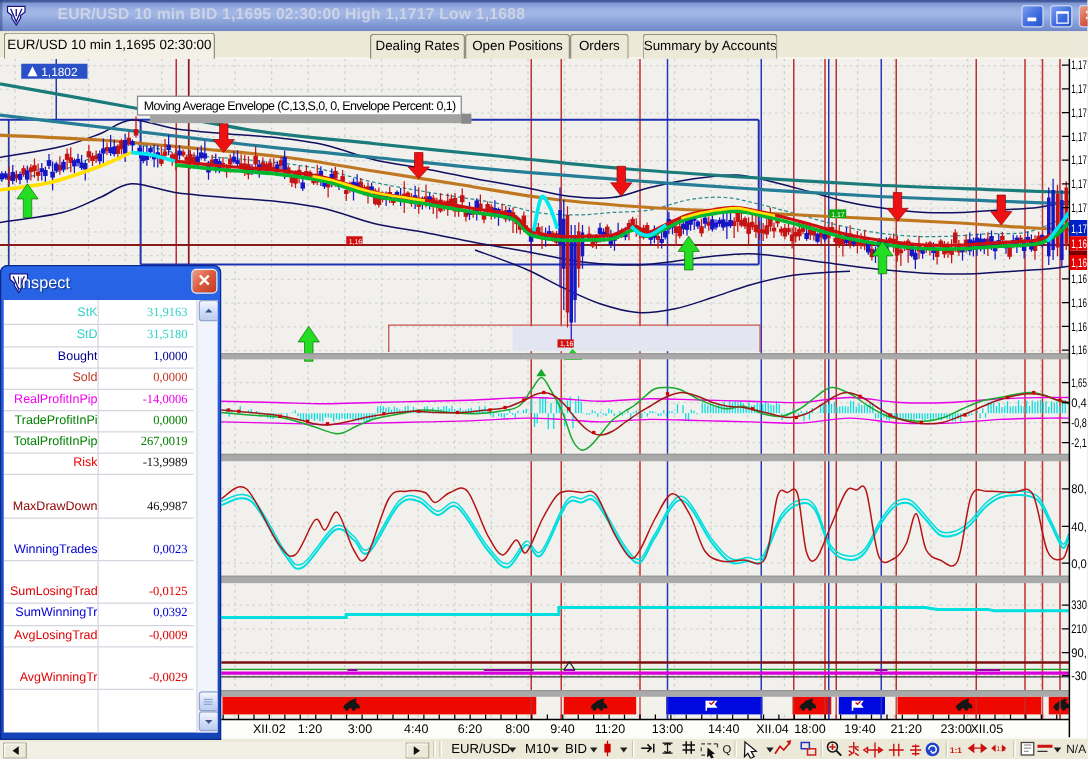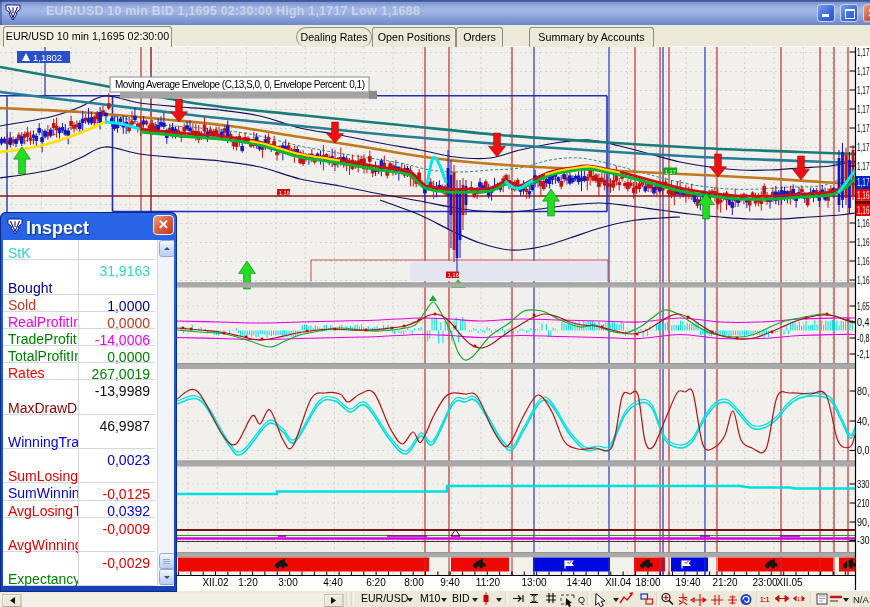--- a/index.html
+++ b/index.html
@@ -14,27 +14,27 @@
 .wbtn.min::after { content:""; position:absolute; left:4px; bottom:3.5px; width:7px; height:3px; background:#fff; }
 .wbtn.max::after { content:""; position:absolute; left:4px; top:4px; width:8px; height:7px; border:1.5px solid #fff; border-top-width:2.5px; }
 #tabbar { position:absolute; left:0; top:25px; width:870px; height:22px; background:#ece9d8; border-bottom:1px solid #fbfaf6; }
 .tab { position:absolute; top:2px; height:20px; background:#ece9d8; border:1px solid #90907e; border-bottom:none; border-radius:3px 3px 0 0; font-size:10.7px; color:#000; text-align:center; line-height:19px; white-space:nowrap; overflow:hidden; }
 .tab.active { top:1px; height:21px; background:#f3f1e6; line-height:19px; }
 #chartsvg { position:absolute; left:0; top:47px; }
 #inspect { position:absolute; left:0px; top:212px; width:177px; height:380px; border-radius:6px 6px 0 0;
    background:linear-gradient(180deg,#2965e8,#1544b8); box-shadow:0 0 0 1px #0a2a8a inset; }
 #inspect .ititle { position:absolute; left:0; top:1px; width:100%; height:26px; }
 #inspect .ititle .logo { position:absolute; left:7px; top:5px; }
-#inspect .ititle .itext { position:absolute; left:26px; top:5px; color:#fff; font-weight:bold; font-size:18px; text-shadow:1px 1px 1px #0a3080; }
+#inspect .ititle .itext { position:absolute; left:14px; top:5px; color:#fff; font-weight:normal; font-size:13px; text-shadow:1px 1px 1px #0a3080; }
 #iclose { position:absolute; right:3px; top:3px; width:21px; height:20px; border-radius:4px; border:1.3px solid #f0f0f0;
    background:linear-gradient(135deg,#f0a088 0%,#dd5f42 45%,#c03a20 100%); color:#fff; font-size:13px; font-weight:bold; text-align:center; line-height:18px; }
 #ibody { position:absolute; left:3px; top:27.5px; width:171px; height:346.5px; background:#ffffff; overflow:hidden; }
-.irow { position:absolute; left:0; width:152px; height:17.16px; border-bottom:1px solid #d5d5e0; font-size:14px; }
+.irow { position:absolute; left:0; width:152px; height:17.16px; border-bottom:1px solid #d5d5e0; font-size:10px;text-align:right; }
 .irow .ik { position:absolute; left:5px; top:2px; width:70px; overflow:hidden; white-space:nowrap; }
-.irow .iv { position:absolute; right:5px; top:20px; }
+.irow .iv { position:absolute; right:5px; top:2px;font-family:Liberation Serif, serif; }
 #icol { position:absolute; left:75px; top:0; width:1px; height:100%; background:#d5d5e0; }
 #iscroll { position:absolute; right:0px; top:0px; width:17px; height:346.5px; background:#f2f4fb; border-left:1px solid #d8d8e8; }
 .sbtn { position:absolute; left:0.5px; width:16px; height:16.5px; border-radius:2.5px; border:1px solid #93a7cc;
    background:linear-gradient(180deg,#f4f7fe 0%,#d0ddf6 55%,#bccdf0 100%); }
 .sbtn::after { content:""; position:absolute; left:4.5px; border:3.5px solid transparent; }
 .sbtn.up { top:0.5px; } .sbtn.up::after { top:3px; border-bottom-color:#39508e; }
 .sbtn.dn { top:329px; } .sbtn.dn::after { top:6.5px; border-top-color:#39508e; }
 .sbtn.th { top:313px; } .sbtn.th::after { left:3.5px; top:5.5px; width:7px; height:1px; background:#8fa8d8; border:none; box-shadow:0 2px 0 #8fa8d8, 0 4px 0 #8fa8d8; }
 </style></head>
 <body>
@@ -1385,38 +1385,42 @@
           <polygon points="1,1 15,1 15,5.5 11.5,8.5 11.5,10.5 8,16 4.5,10.5 4.5,8.5 1,5.5" fill="#ffffff" stroke="#16168a" stroke-width="1"></polygon>
           <path d="M3.5,3 L8,13.5 L12.5,3 M8,3.2 V9" stroke="#16168a" stroke-width="1.1" fill="none"></path>
         </svg></span>
     <span class="ttext">EUR/USD 10 min BID 1,1695 02:30:00 High 1,1717 Low 1,1688</span>
     <span class="wbtn min"></span>
       <span class="wbtn max"></span>
       <span class="wbtn cls">✕</span>
   </div>
   <div id="tabbar">
     <span class="tab active" style="left:3px;width:169px;">EUR/USD 10 min 1,1695 02:30:00</span>
-    <span class="tab" style="left:296px;width:76px;border-radius:10px;">Dealing Rates</span>
+    <span class="tab" style="left:296px;width:76px;">Dealing Rates</span>
     <span class="tab" style="left:372px;width:84px;">Open Positions</span>
     <span class="tab" style="left:456px;width:47px;">Orders</span>
-    <span class="tab" style="left:529px;width:125px;">Summary by Accounts</span>
+    <span class="tab" style="left:514px;width:108px;">Summary by Accounts</span>
   </div>
   <div id="inspect">
     <div class="ititle">
         <span class="logo"><svg width="16" height="17" viewBox="0 0 16 17">
             <polygon points="1,1 15,1 15,5.5 11.5,8.5 11.5,10.5 8,16 4.5,10.5 4.5,8.5 1,5.5" fill="#ffffff" stroke="#16168a" stroke-width="1"></polygon>
             <path d="M3.5,3 L8,13.5 L12.5,3 M8,3.2 V9" stroke="#16168a" stroke-width="1.1" fill="none"></path>
           </svg></span>
         <span class="itext">Inspect</span>
       </div>
     <div id="iclose">✕</div>
     <div id="ibody">
       <div class="irow" style="top:3.7px">
           <span class="ik" style="color:#2fd3c8">StK</span>
           <span class="iv" style="color:#2fd3c8">31,9163</span>
+        </div>
+        <div class="irow" style="top:20.9px">
+          <span class="ik" style="color:#2fd3c8">StD</span>
+          <span class="iv" style="color:#2fd3c8">31,5180</span>
         </div>
         <div class="irow" style="top:38.0px">
           <span class="ik" style="color:#000089">Bought</span>
           <span class="iv" style="color:#000089">1,0000</span>
         </div>
         <div class="irow" style="top:55.2px">
           <span class="ik" style="color:#c23820">Sold</span>
           <span class="iv" style="color:#c23820">0,0000</span>
         </div>
         <div class="irow" style="top:72.3px">
@@ -1425,21 +1429,21 @@
         </div>
         <div class="irow" style="top:89.5px">
           <span class="ik" style="color:#008000">TradeProfitInPi</span>
           <span class="iv" style="color:#008000">0,0000</span>
         </div>
         <div class="irow" style="top:106.7px">
           <span class="ik" style="color:#008000">TotalProfitInPip</span>
           <span class="iv" style="color:#008000">267,0019</span>
         </div>
         <div class="irow" style="top:123.8px">
-          <span class="ik" style="color:#f00000">Rates</span>
+          <span class="ik" style="color:#f00000">Risk</span>
           <span class="iv" style="color:#101010">-13,9989</span>
         </div>
         <div class="irow" style="top:158.1px">
           <span class="ik" style="color:#8b0000">MaxDrawDown</span>
           <span class="iv" style="color:#101010">46,9987</span>
         </div>
         <div class="irow" style="top:192.5px">
           <span class="ik" style="color:#0000d0">WinningTrades</span>
           <span class="iv" style="color:#0000d0">0,0023</span>
         </div>
@@ -1452,24 +1456,20 @@
           <span class="iv" style="color:#0000d0">0,0392</span>
         </div>
         <div class="irow" style="top:261.1px">
           <span class="ik" style="color:#e00000">AvgLosingTrad</span>
           <span class="iv" style="color:#e00000">-0,0009</span>
         </div>
         <div class="irow" style="top:295.4px">
           <span class="ik" style="color:#e00000">AvgWinningTr</span>
           <span class="iv" style="color:#e00000">-0,0029</span>
         </div>
-        <div class="irow" style="top:329.7px">
-          <span class="ik" style="color:#008000">Expectancy</span>
-          <span class="iv" style="color:#008000">3,1360</span>
-        </div>
       <div id="icol"></div>
       <div id="iscroll">
           <span class="sbtn up"></span>
           <span class="sbtn th"></span>
           <span class="sbtn dn"></span>
         </div>
     </div>
   </div>
 </div>
 </body></html>

